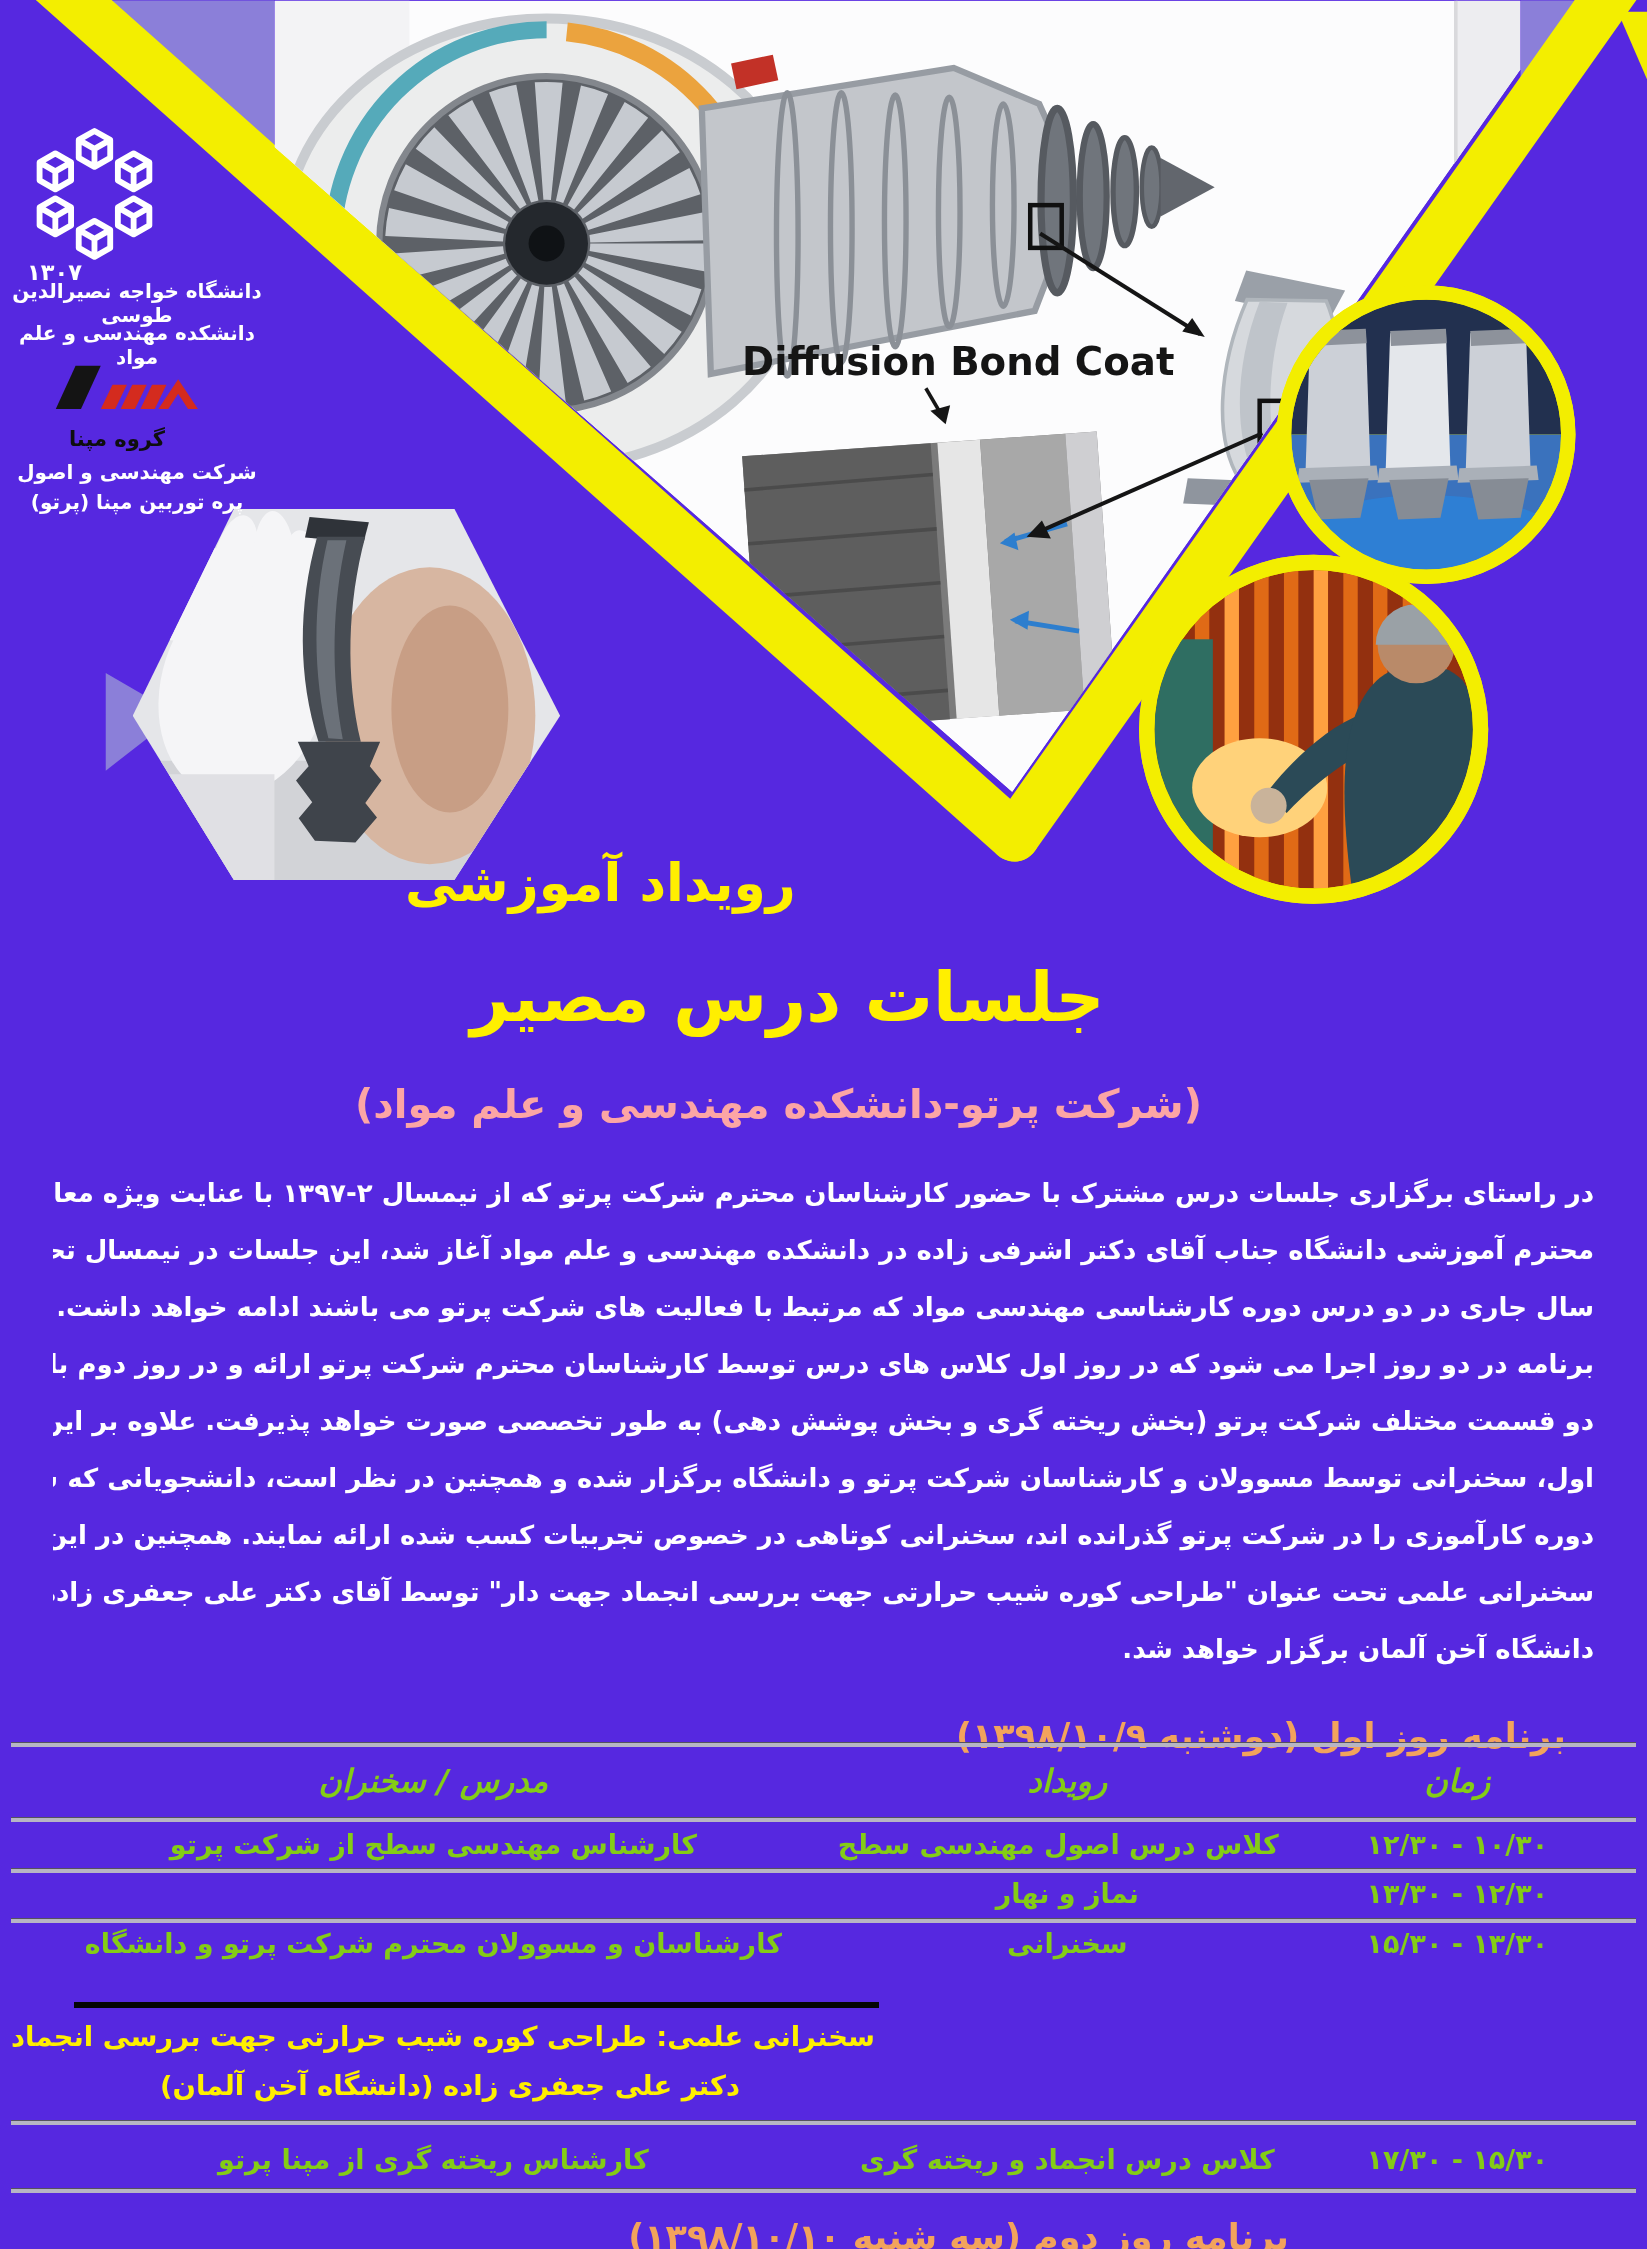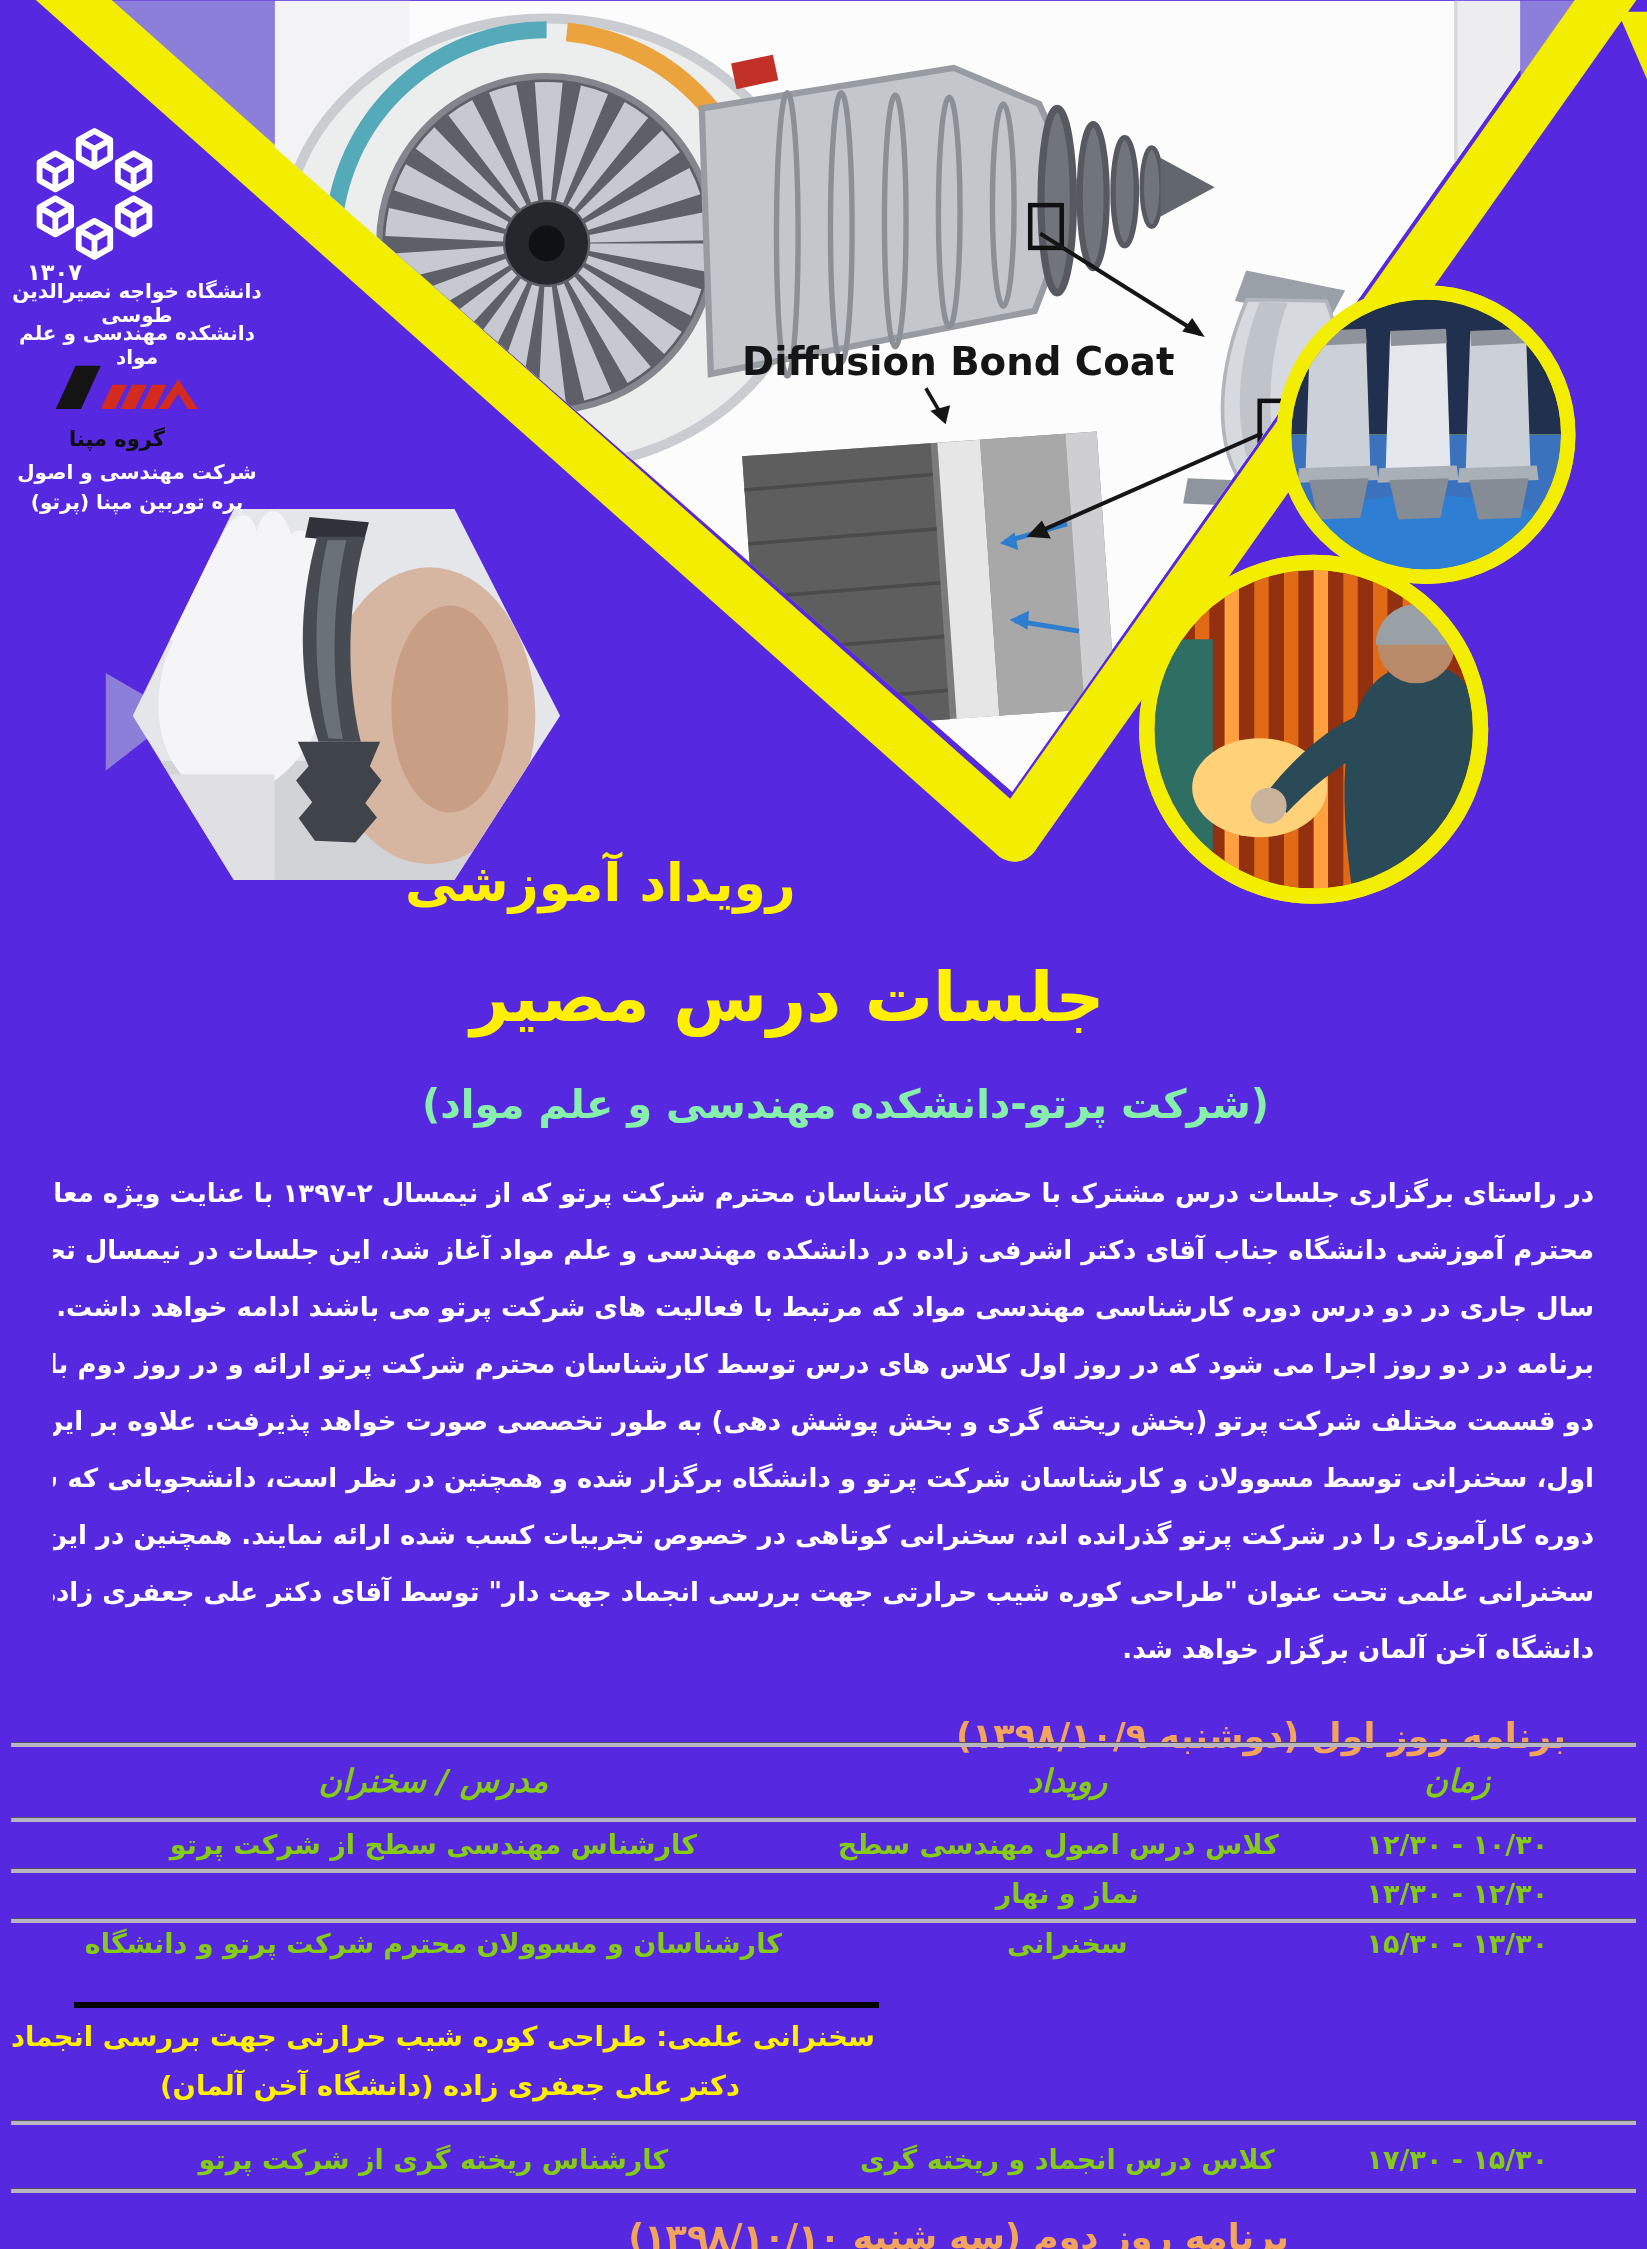--- a/index.html
+++ b/index.html
@@ -13,21 +13,21 @@
   
   .uni-year{left:27px;top:259px;width:135px;font-size:22.5px;color:#fff;text-align:left;}
   .uni-name{left:4.5px;top:279px;width:265px;font-size:20px;color:#fff;text-align:center;}
   .uni-fac{left:4.5px;top:321px;width:265px;font-size:20px;color:#fff;text-align:center;}
   .grp-label{left:36px;top:427px;width:162px;font-size:21px;color:#0e0e0e;text-align:center;}
   .co-l1{left:4.5px;top:460px;width:265px;font-size:20px;color:#fff;text-align:center;}
   .co-l2{left:4.5px;top:490px;width:265px;font-size:20px;color:#fff;text-align:center;}
   
   .t1{left:405px;top:853px;width:765px;font-size:52px;color:#FFEF00;text-align:left;}
   .t2{left:351px;top:958px;width:873px;font-size:68px;color:#FFEF00;text-align:center;}
-  .t3{left:288px;top:1081px;width:981px;font-size:40px;color:#86efac;}
+  .t3{left:288px;top:1081px;width:981px;font-size:40px;color:#fca5a5;text-align:center;}
   
   .intro{left:53px;top:1165px;width:1541px;color:#fff;}
   .pline{height:57px;line-height:57px;font-size:26px;text-align:justify;text-align-last:justify;overflow:hidden;white-space:nowrap;}
   .pline.last{text-align:right;text-align-last:right;}
   
   .h-day{font-size:35px;color:#F2A35C;white-space:nowrap;}
   .h-day1{right:81px;top:1687px;margin-top:29px;}
   .h-day2{right:358px;top:2217px;}
   
   .dv{position:absolute;left:10.8px;right:10.8px;height:4px;background:#b7b5c4;border-top:1.8px solid #55525f;}
@@ -286,21 +286,21 @@
     <div class="tcell c-event">سخنرانی</div>
     <div class="tcell c-time"><span class="time-val">۱۵/۳۰ - ۱۳/۳۰</span></div>
   </div>
 
   <div class="blackline"></div>
   <div class="txt note1">سخنرانی علمی: طراحی کوره شیب حرارتی جهت بررسی انجماد جهت دار</div>
   <div class="txt note2">دکتر علی جعفری زاده (دانشگاه آخن آلمان)</div>
 
   <div class="dv" style="top:2120px;"></div>
   <div class="trow r3">
-    <div class="tcell c-speaker">کارشناس ریخته گری از شرکت پرتو</div>
+    <div class="tcell c-speaker">کارشناس ریخته گری از مپنا پرتو</div>
     <div class="tcell c-event">کلاس درس انجماد و ریخته گری</div>
     <div class="tcell c-time"><span class="time-val">۱۷/۳۰ - ۱۵/۳۰</span></div>
   </div>
   <div class="dv" style="top:2188px;"></div>
 
   <div class="txt h-day h-day2">برنامه روز دوم (سه شنبه ۱۳۹۸/۱۰/۱۰)</div>
 
 </div>
 
 

